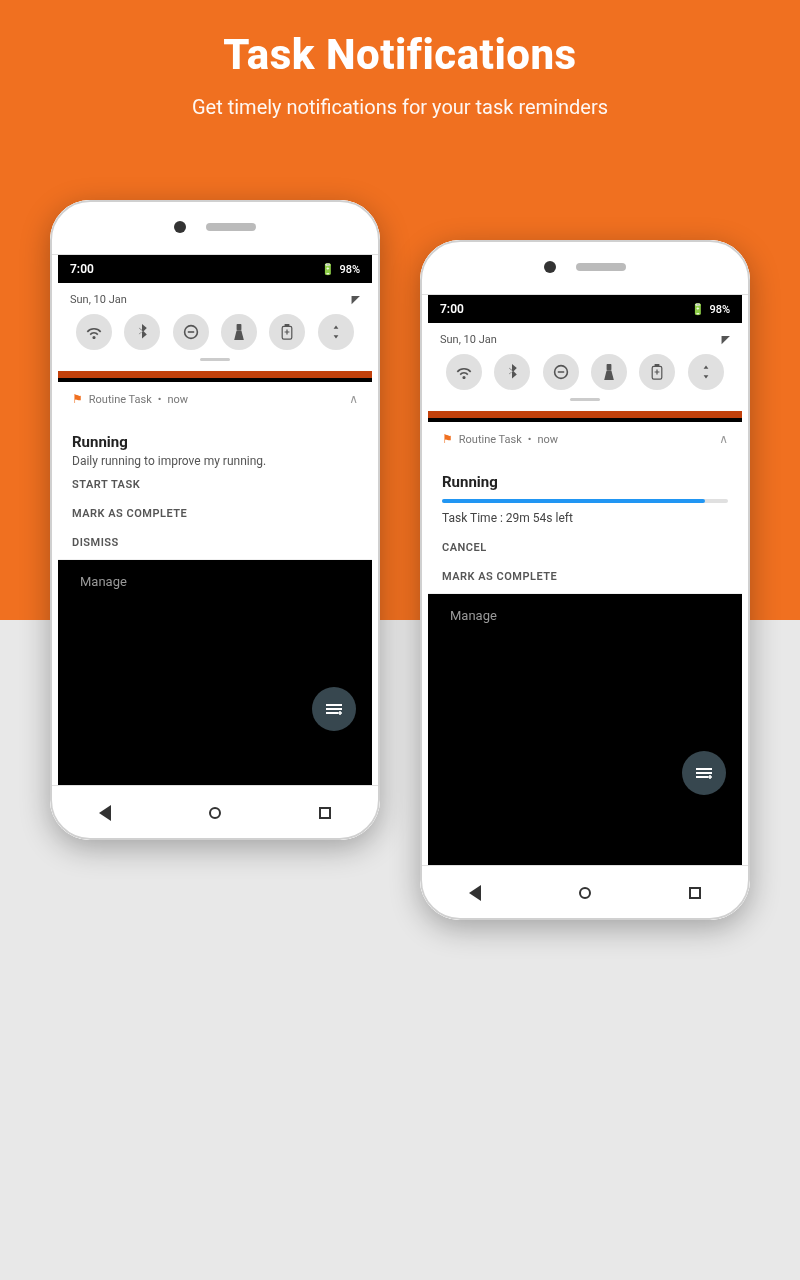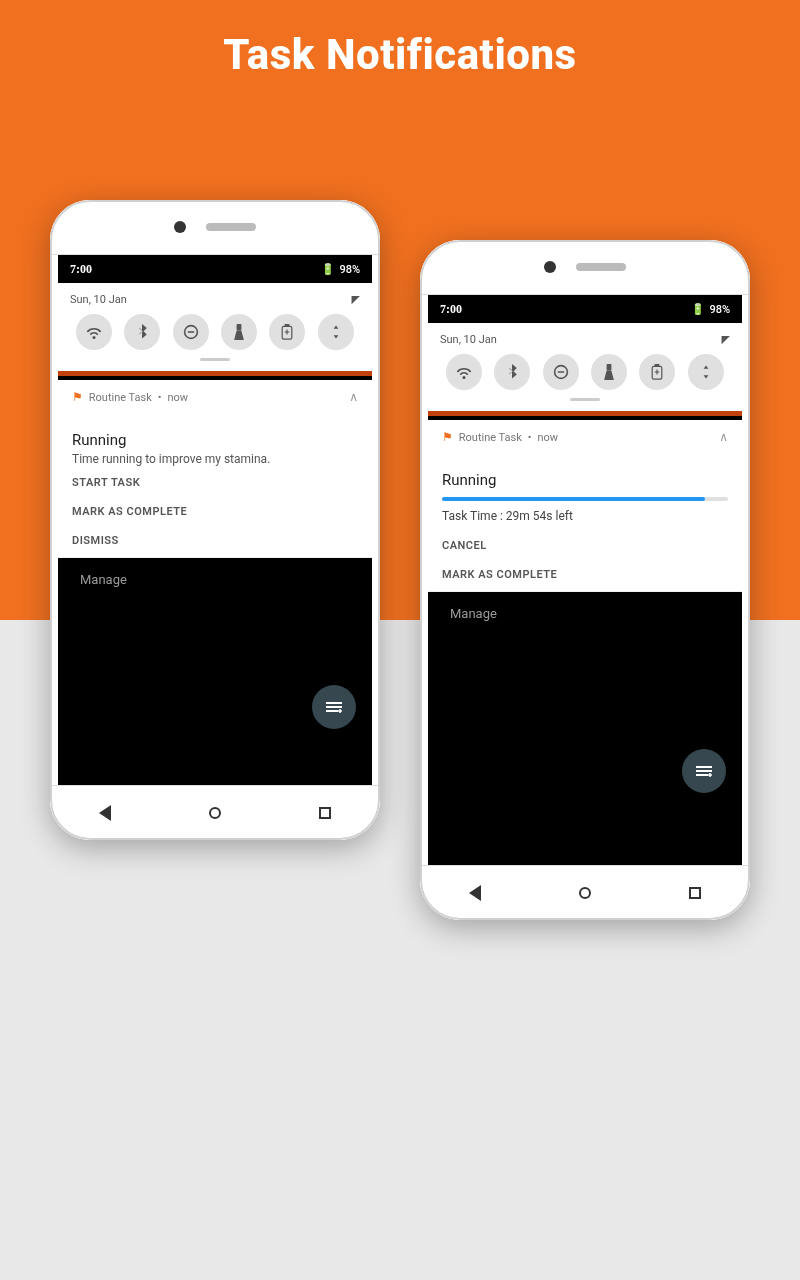--- a/index.html
+++ b/index.html
@@ -135,28 +135,28 @@
       color: white;
       height: 28px;
       display: flex;
       align-items: center;
       justify-content: space-between;
       padding: 0 12px;
       font-size: 12px;
       font-weight: 500;
     }
 
-    .status-time { font-weight: 600; font-family: Liberation Serif, serif; }
+    .status-time { font-weight: 600; }
     .status-right { display: flex; align-items: center; gap: 4px; font-size: 11px; }
 
     
     .quick-settings {
       background: white;
       padding: 10px 12px;
-      border-bottom: 5px solid #c2410c;
+      border-bottom: 7px solid #c2410c;
     }
 
     .qs-date-row {
       display: flex;
       justify-content: space-between;
       align-items: center;
       font-size: 11px;
       color: #555;
       margin-bottom: 8px;
     }
@@ -215,21 +215,21 @@
       font-size: 12px;
     }
 
     .notif-chevron {
       font-size: 12px;
       color: #999;
     }
 
     .notif-title {
       font-size: 15px;
-      font-weight: 400;
+      font-weight: 700;
       color: #222;
       margin-bottom: 3px;
       margin-top: 27px;
     }
 
     .notif-body {
       font-size: 12px;
       color: #555;
       margin-bottom: 10px;
     }
@@ -314,20 +314,21 @@
       width: 12px;
       height: 12px;
       border: 2px solid #333;
     }
   </style>
 </head>
 <body>
 
 <div class="top-section">
   <h1 class="page-title">Task Notifications</h1>
+  <p class="page-subtitle">Get timely notifications for your task reminders</p>
 </div>
 
 <div class="bottom-section"></div>
 
 <div class="phones-wrapper">
 
   <div class="phone phone-left">
     <div class="phone-top-bar">
       <div class="phone-camera"></div>
       <div class="phone-speaker"></div>
@@ -391,21 +392,21 @@
         <div class="notif-header">
           <div class="notif-app">
             <span class="notif-flag">⚑</span>
             <span>Routine Task</span>
             <span>•</span>
             <span>now</span>
           </div>
           <span class="notif-chevron">∧</span>
         </div>
         <div class="notif-title">Running</div>
-        <div class="notif-body">Time running to improve my stamina.</div>
+        <div class="notif-body">Daily running to improve my running.</div>
         <div class="notif-actions">
           <span class="notif-action-btn">START TASK</span>
           <span class="notif-action-btn">MARK AS COMPLETE</span>
           <span class="notif-action-btn">DISMISS</span>
         </div>
       </div>
 
       <div class="manage-section">
         <span>Manage</span>
       </div>

